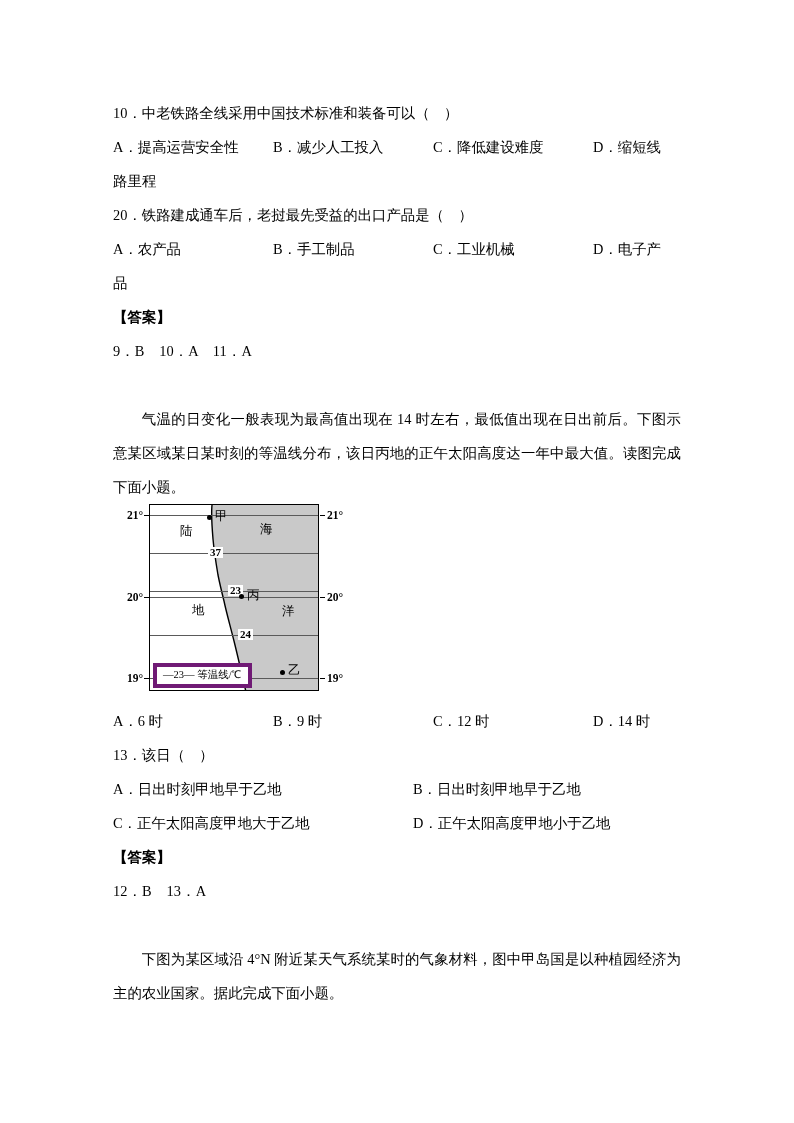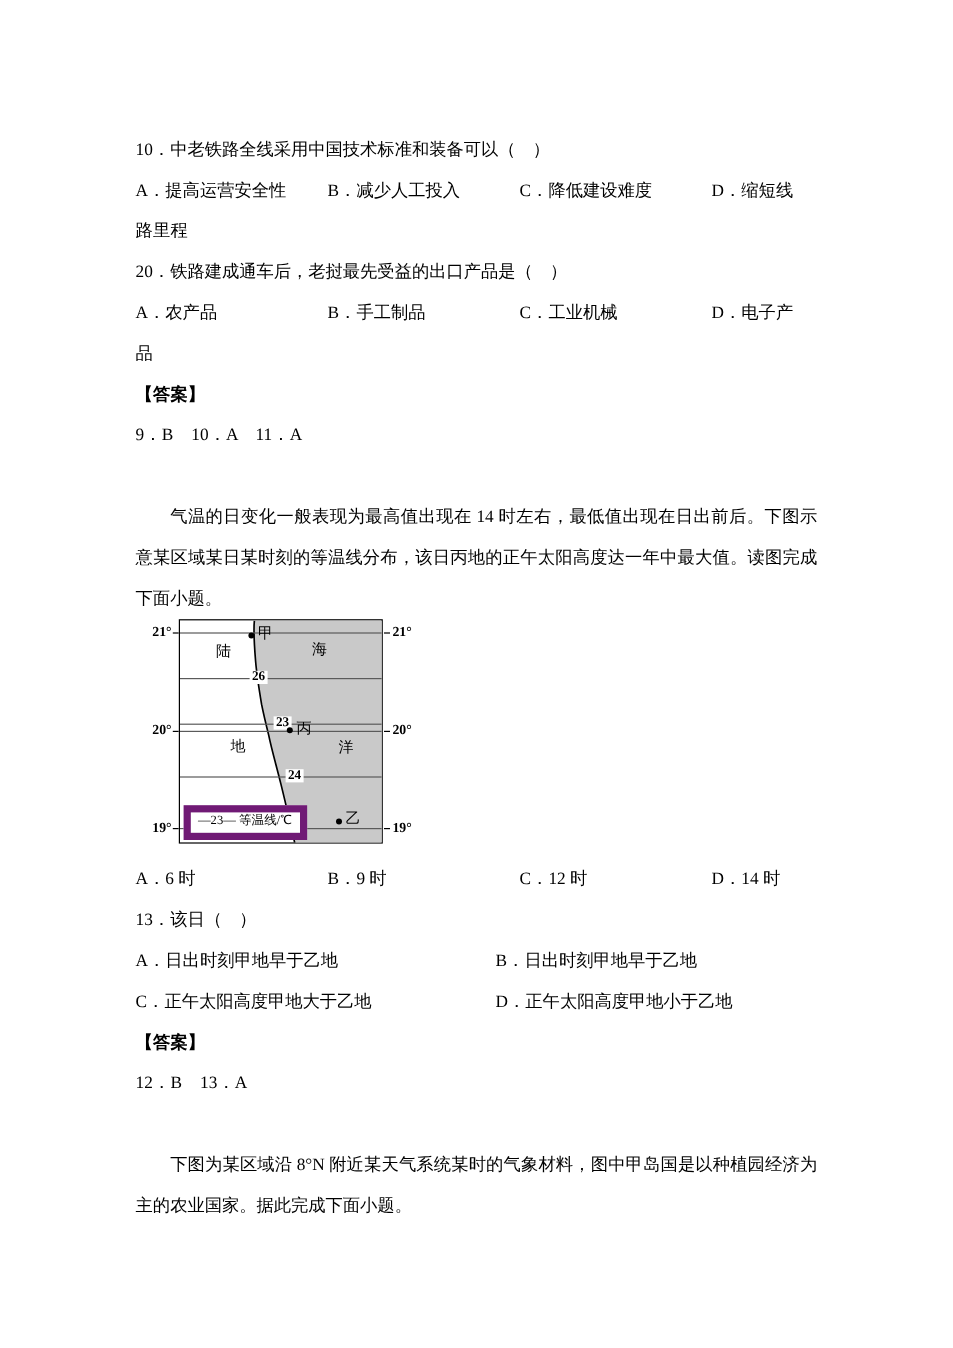--- a/index.html
+++ b/index.html
@@ -10,21 +10,21 @@
   body {
     width: 794px;
     height: 1123px;
     font-family: "Liberation Serif", "DejaVu Serif", serif;
     color: #000000;
     position: relative;
     overflow: hidden;
   }
   #page {
     position: absolute;
-    left: 0; top: 16px;
+    left: 0; top: 4px;
     width: 794px;
     height: 877px;
     background: #ffffff;
   }
   .content {
     position: absolute;
     left: 113px;
     top: 92px;
     width: 568px;
   }
@@ -142,21 +142,21 @@
   .tick-mark {
     position: absolute;
     width: 5px;
     height: 0;
     border-top: 1.3px solid #000;
   }
   .legend-box {
     position: absolute;
     left: 3px;
     bottom: 2px;
-    border: 6px solid #701a75;
+    border: 4px solid #701a75;
     background: #ffffff;
     padding: 2px 7px 3px 6px;
     font-size: 10.5px;
     line-height: 12px;
     white-space: nowrap;
     font-family: "Liberation Serif", serif;
   }
 </style>
 </head>
 <body>
@@ -217,21 +217,21 @@
                    C 88,152 92,170 96,187" fill="none" stroke="#000000" stroke-width="1.4"></path>
         </svg>
 
         <div class="gridline" style="top:10px;"></div>
         <div class="gridline" style="top:48px;"></div>
         <div class="gridline" style="top:86px;"></div>
         <div class="gridline" style="top:92px;"></div>
         <div class="gridline" style="top:130px;"></div>
         <div class="gridline" style="top:173px;"></div>
 
-        <div class="isolabel" style="left:58px; top:42px;">26</div>
+        <div class="isolabel" style="left:58px; top:42px;">37</div>
         <div class="isolabel" style="left:78px; top:80px;">23</div>
         <div class="isolabel" style="left:88px; top:124px;">24</div>
 
         <div class="region-label" style="left:30px; top:20px;">陆</div>
         <div class="region-label" style="left:42px; top:99px;">地</div>
         <div class="region-label" style="left:110px; top:18px;">海</div>
         <div class="region-label" style="left:132px; top:100px;">洋</div>
 
         <div class="place-dot" style="left:57px; top:10px;"></div>
         <div class="place-label" style="left:65px; top:5px;">甲</div>
@@ -261,16 +261,16 @@
     <div class="optrow optrow2">
       <span class="op2-a">C．正午太阳高度甲地大于乙地</span>
       <span class="op2-b">D．正午太阳高度甲地小于乙地</span>
     </div>
 
     <div class="line bold">【答案】</div>
     <div class="line">12．B    13．A</div>
 
     <div class="spacer-line"></div>
 
-    <div class="para">下图为某区域沿 8°N 附近某天气系统某时的气象材料，图中甲岛国是以种植园经济为主的农业国家。据此完成下面小题。</div>
+    <div class="para">下图为某区域沿 4°N 附近某天气系统某时的气象材料，图中甲岛国是以种植园经济为主的农业国家。据此完成下面小题。</div>
 
   </div>
 </div>
 
 </body></html>

